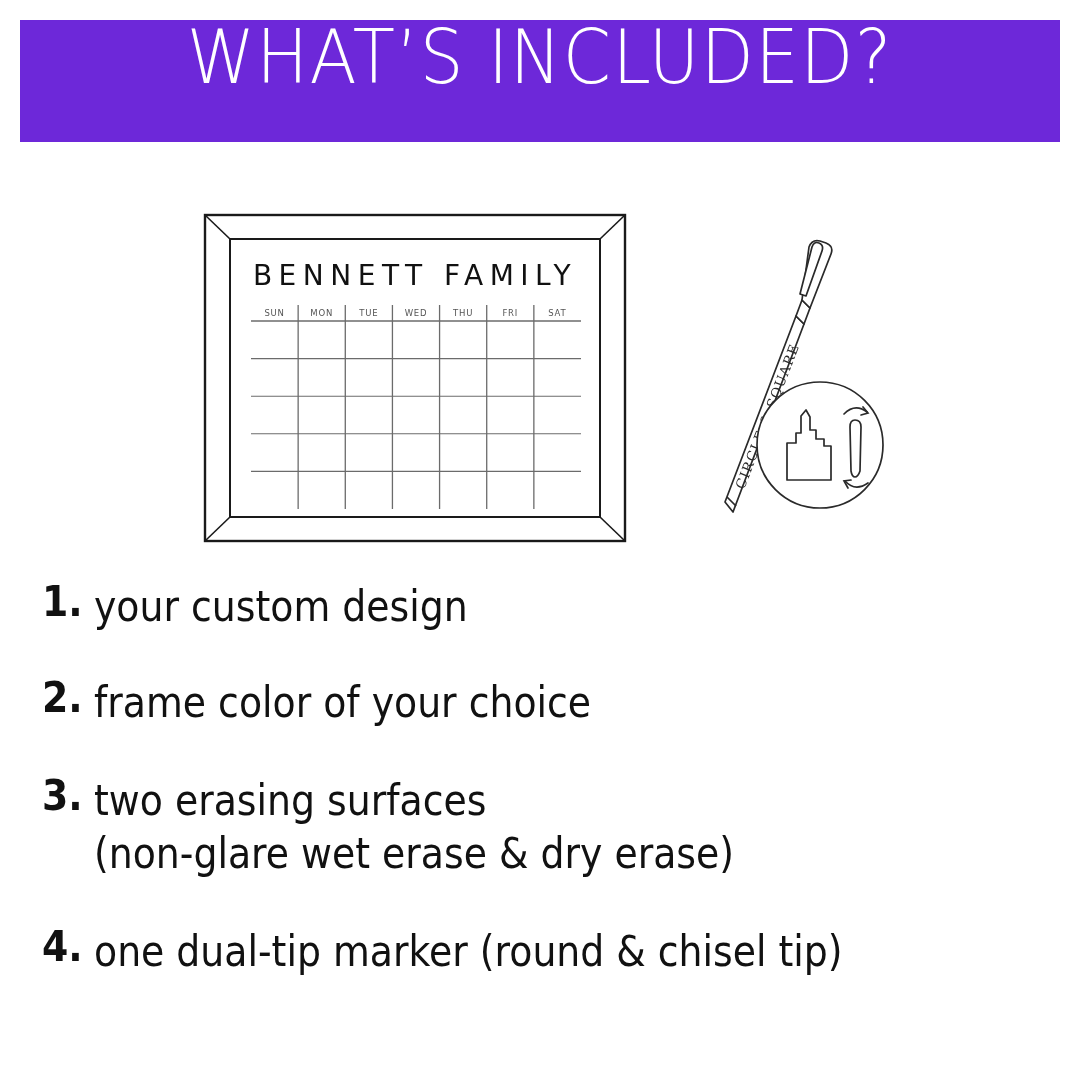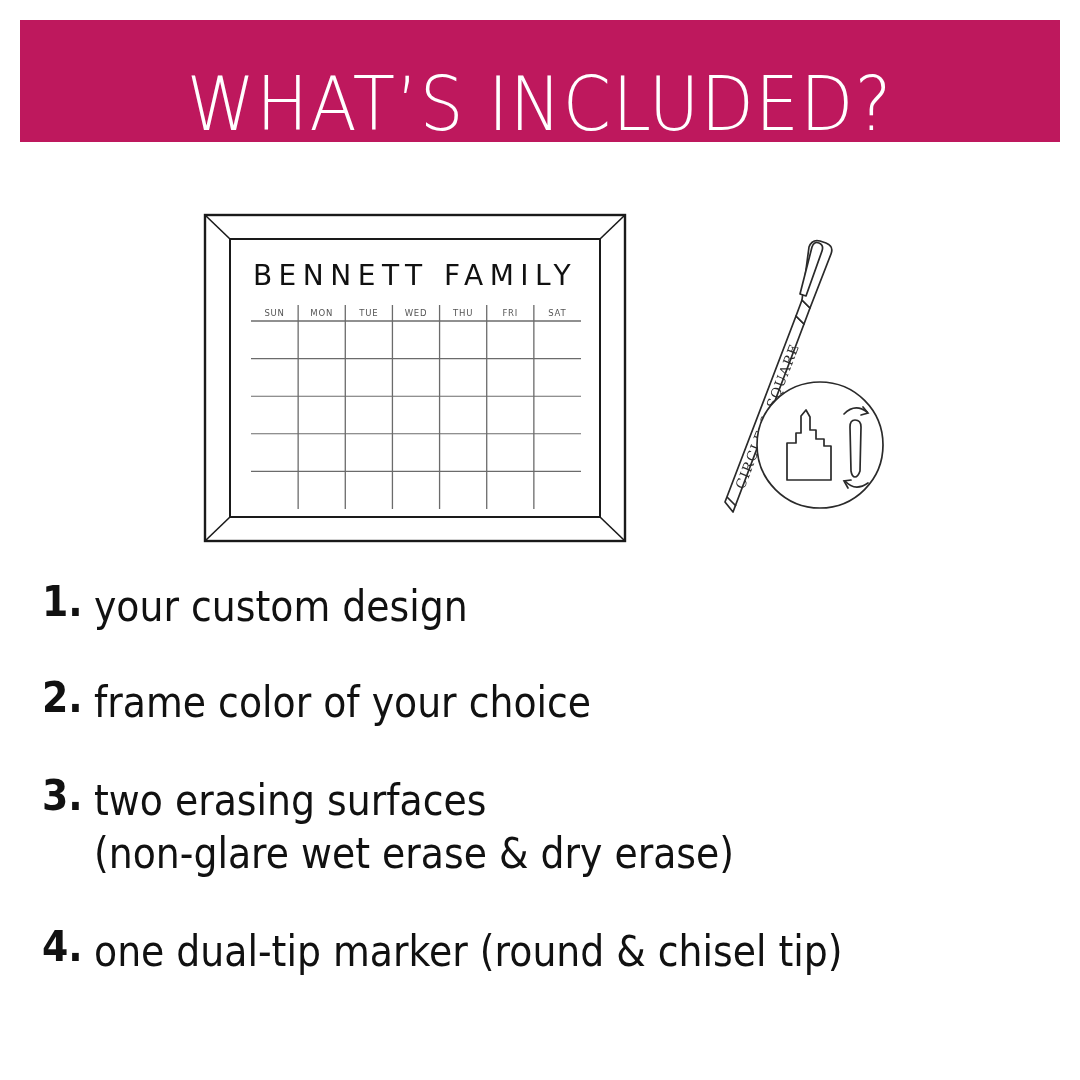--- a/index.html
+++ b/index.html
@@ -15,23 +15,23 @@
     position: relative;
   }
 
   
   .header-band {
     position: absolute;
     left: 20px;
     top: 20px;
     width: 1040px;
     height: 122px;
-    background: #be185d;
+    background: #6d28d9;
     display: flex;
-    align-items: flex-end;
+    align-items: flex-start;
     justify-content: center;
   }
   .header-title {
     color: #ffffff;
     font-family: "DejaVu Sans", sans-serif;
     font-size: 75px;
     font-weight: 300;
     letter-spacing: 1.5px;
     line-height: 1;
     white-space: nowrap;

